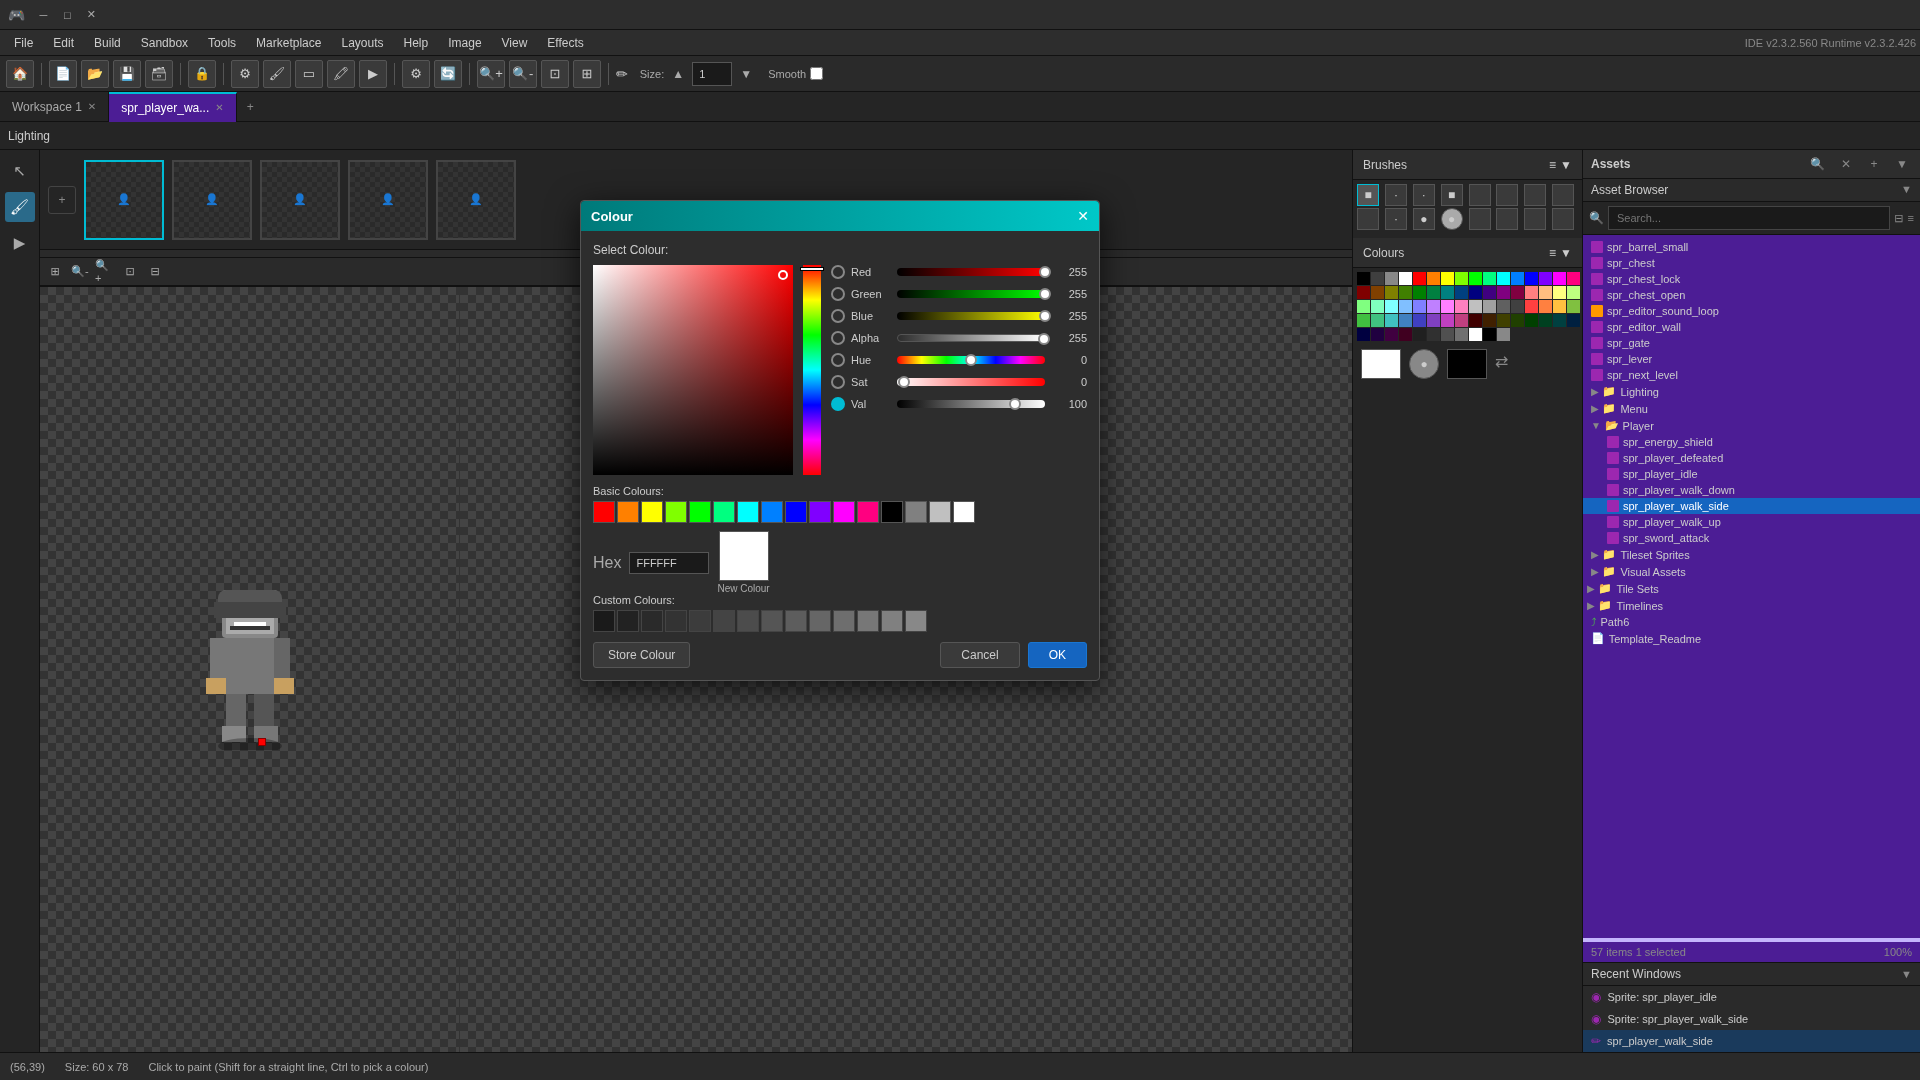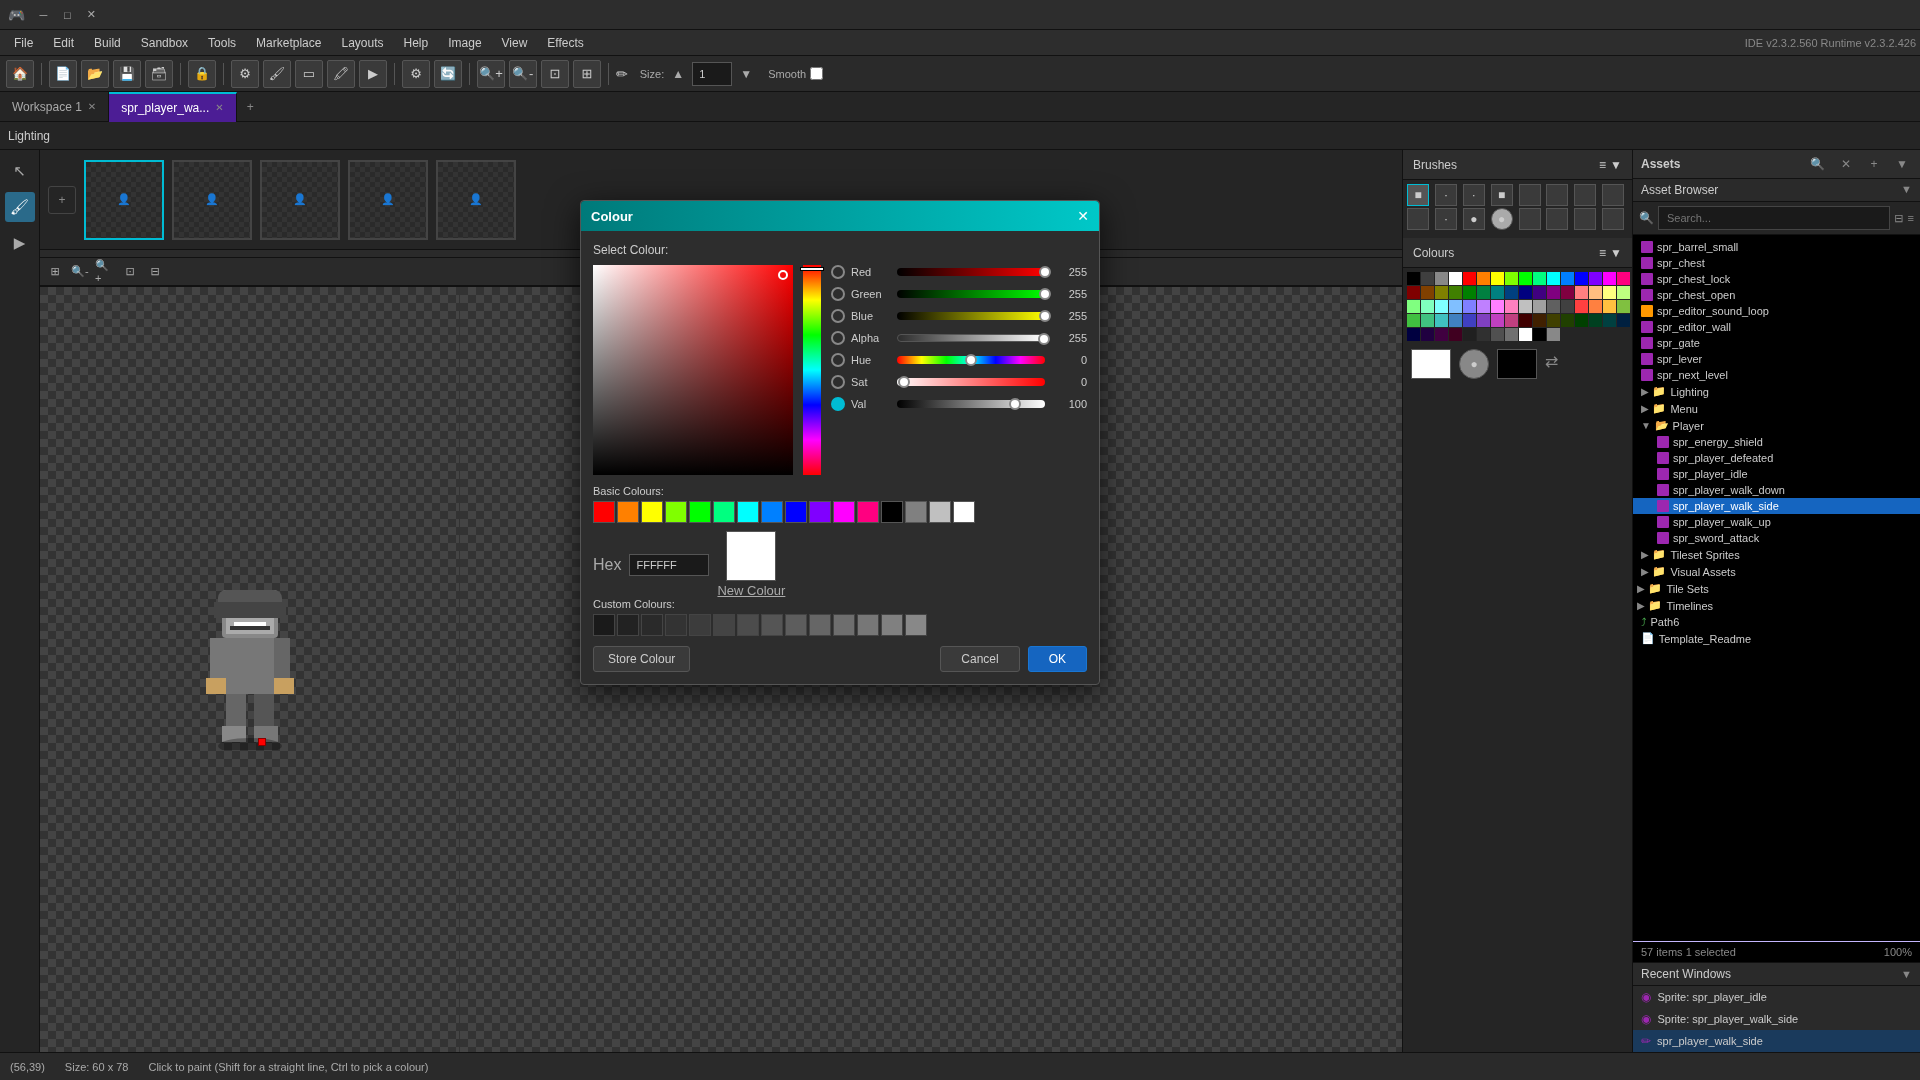--- a/index.html
+++ b/index.html
@@ -56,21 +56,21 @@
     .brush-cell { width: 22px; height: 22px; background: #3a3a3a; border: 1px solid #555; cursor: pointer; display: flex; align-items: center; justify-content: center; }
     .brush-cell.selected { border-color: #00bcd4; }
 
     
     .colors-grid { padding: 4px; display: grid; grid-template-columns: repeat(16, 1fr); gap: 1px; }
     .color-cell { width: 13px; height: 13px; cursor: pointer; border: 1px solid transparent; }
     .color-tools { display: flex; align-items: center; padding: 4px 8px; gap: 8px; }
     .color-swatch { width: 40px; height: 30px; cursor: pointer; border: 1px solid #555; }
 
     
-    #asset-panel { width: 288px; background: #000000; border-left: 1px solid #111; display: flex; flex-direction: column; overflow: hidden; }
+    #asset-panel { width: 338px; background: #4c1d95; border-left: 1px solid #111; display: flex; flex-direction: column; overflow: hidden; }
     .asset-search { background: #1a1a1a; border: 1px solid #444; color: #ccc; padding: 3px 8px; width: 100%; height: 24px; font-size: 11px; }
     .asset-tree { flex: 1; overflow-y: auto; padding: 4px 0; }
     .tree-item { display: flex; align-items: center; padding: 2px 8px; cursor: pointer; font-size: 11px; gap: 4px; }
     .tree-item.selected { background: #1565c0; color: #fff; }
     .tree-folder { display: flex; align-items: center; gap: 4px; cursor: pointer; padding: 2px 8px; font-size: 11px; }
     .folder-icon { color: #e8a020; }
     .file-icon { width: 12px; height: 12px; background: #4a90d9; border-radius: 1px; display: inline-block; }
 
     
     #statusbar { background: #2a2a2a; height: 28px; display: flex; align-items: center; padding: 0 10px; border-top: 1px solid #111; gap: 20px; position: absolute; bottom: 0; left: 0; right: 0; }
@@ -146,41 +146,41 @@
     .basic-color { width: 22px; height: 22px; cursor: pointer; border: 1px solid #555; }
 
     .custom-colours-section { }
     .custom-colours-row { display: flex; gap: 2px; }
     .custom-color { width: 22px; height: 22px; background: #1a1a1a; border: 1px solid #444; cursor: pointer; }
 
     .hex-new-row { display: flex; align-items: center; gap: 8px; margin-top: 8px; }
     .hex-label { color: #aaa; font-size: 16px; }
     .hex-input { background: #1a1a1a; border: 1px solid #555; color: #ccc; padding: 2px 6px; width: 80px; height: 22px; font-size: 11px; }
     .new-colour-box { width: 50px; height: 40px; background: #fff; border: 1px solid #555; }
-    .new-colour-label { color: #aaa; font-size: 13px; text-decoration: underline; }
+    .new-colour-label { color: #aaa; font-size: 10px; }
 
     .dialog-buttons { display: flex; gap: 8px; margin-top: 10px; justify-content: flex-end; }
     .dialog-btn { padding: 5px 20px; border: 1px solid #555; background: #3a3a3a; color: #ccc; cursor: pointer; border-radius: 3px; font-size: 12px; }
     .dialog-btn.primary { background: #1565c0; border-color: #1976d2; color: #fff; }
     .store-btn { padding: 5px 14px; border: 1px solid #555; background: #3a3a3a; color: #ccc; cursor: pointer; border-radius: 3px; font-size: 12px; margin-right: auto; }
 
     
     .checker { background: repeating-conic-gradient(#444 0% 25%, #333 0% 50%) 0 0 / 16px 16px; }
 
     
     ::-webkit-scrollbar { width: 6px; height: 6px; }
     ::-webkit-scrollbar-track { background: #1a1a1a; }
     ::-webkit-scrollbar-thumb { background: #555; border-radius: 3px; }
 
     .panel-icons { display: flex; gap: 4px; align-items: center; }
     .panel-icon { color: #888; font-size: 12px; cursor: pointer; }
 
     .expand-icon { color: #888; font-size: 10px; cursor: pointer; }
 
-    .asset-status { padding: 4px 8px; font-size: 11px; color: #888; border-top: 1px solid #c4b5fd; }
+    .asset-status { padding: 4px 8px; font-size: 11px; color: #888; border-top: 4px solid #c4b5fd; }
 
     .workspace-label { color: #ccc; font-size: 12px; }
 
     
     .main-canvas-wrapper { flex: 1; display: flex; flex-direction: column; }
     .canvas-views { display: flex; flex: 1; }
 
     .cv-toolbar { background: #2a2a2a; height: 28px; display: flex; align-items: center; padding: 0 4px; gap: 3px; border-bottom: 1px solid #111; }
     .cv-btn { width: 22px; height: 22px; display: flex; align-items: center; justify-content: center; cursor: pointer; color: #aaa; font-size: 11px; border: 1px solid transparent; border-radius: 2px; }
 

